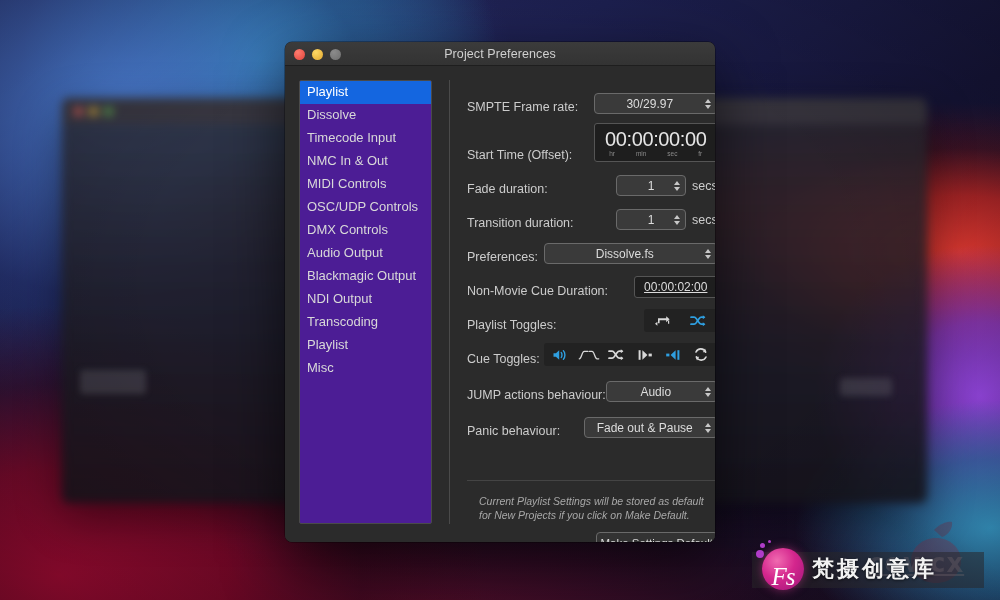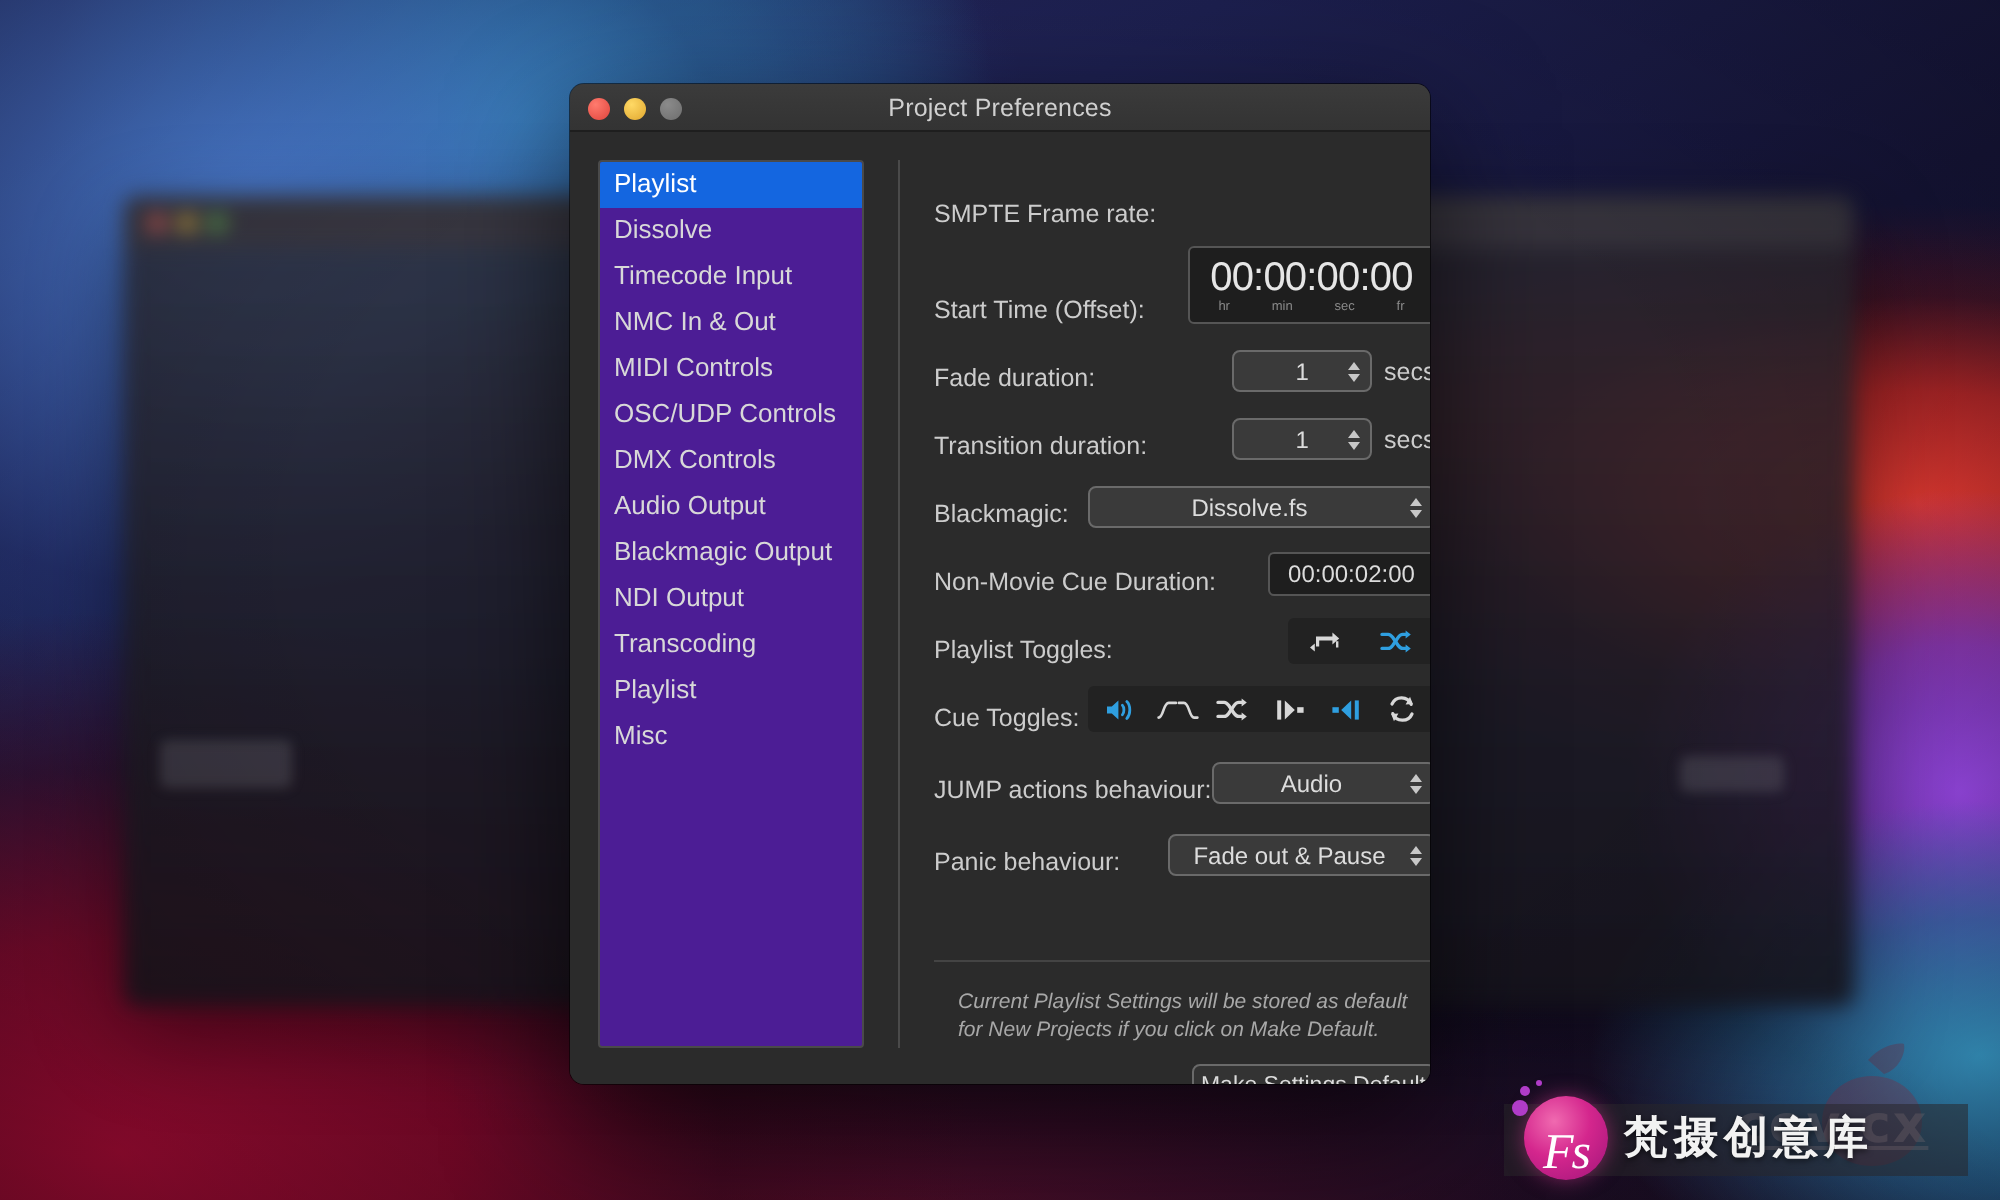--- a/index.html
+++ b/index.html
@@ -283,20 +283,21 @@
   .readout {
     width: 84px; height: 22px;
     background: #1e1e1e;
     border: 1px solid #555555;
     border-radius: 3px;
     display: flex;
     align-items: center;
     justify-content: center;
     font-size: 12px;
     color: #dcdcdc;
+    text-decoration: underline;
   }
 
   
   .toggle-group {
     background: #222222;
     border-radius: 3px;
     display: flex;
     align-items: center;
     height: 23px;
     padding: 0 2px;
@@ -461,20 +462,29 @@
         <div class="side-item"><span>Playlist</span></div>
         <div class="side-item"><span>Misc</span></div>
       </div>
 
       <div class="v-divider"></div>
 
       <div class="panel">
 
         <div class="row">
           <span class="row-label">SMPTE Frame rate:</span>
+          <div class="row-ctl">
+            <div class="popup frame-rate">
+              <span>30/29.97</span>
+              <span class="arrows">
+                  <i class="up"></i>
+                  <i class="down"></i>
+                </span>
+            </div>
+          </div>
         </div>
 
         <div class="row" style="height:48px;">
           <span class="row-label">Start Time (Offset):</span>
           <div class="row-ctl">
             <div class="timecode">
               <div class="tc-digits">00:00:00:00</div>
               <div class="tc-units">
                 <span>hr</span>
                 <span>min</span>
@@ -507,21 +517,21 @@
               <span class="arrows">
                   <i class="up"></i>
                   <i class="down"></i>
                 </span>
             </div>
             <span class="unit">secs</span>
           </div>
         </div>
 
         <div class="row">
-          <span class="row-label">Blackmagic:</span>
+          <span class="row-label">Preferences:</span>
           <div class="row-ctl">
             <div class="popup transition">
               <span>Dissolve.fs</span>
               <span class="arrows">
                   <i class="up"></i>
                   <i class="down"></i>
                 </span>
             </div>
           </div>
         </div>

